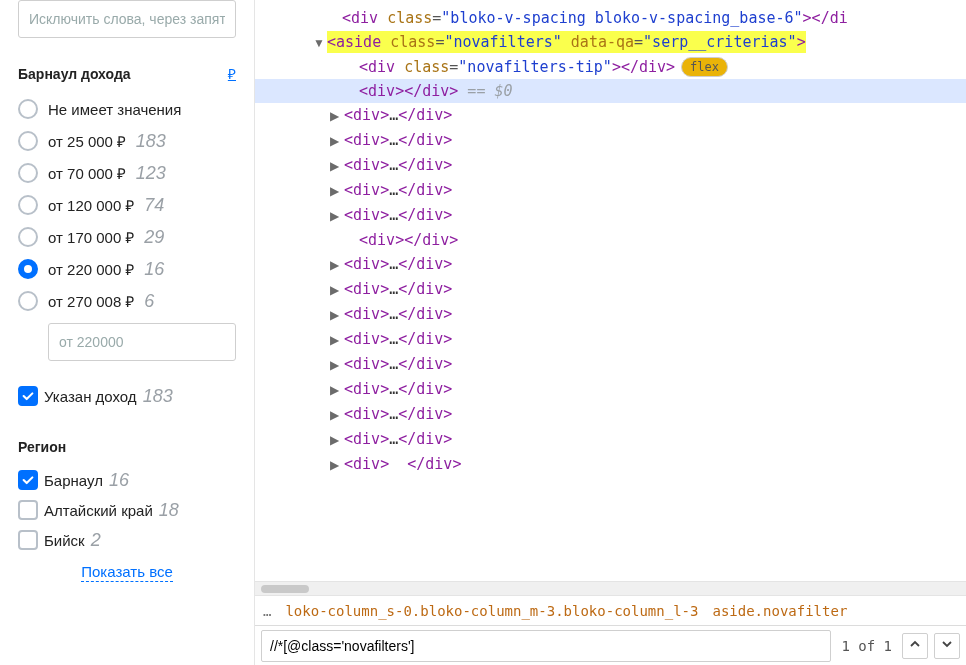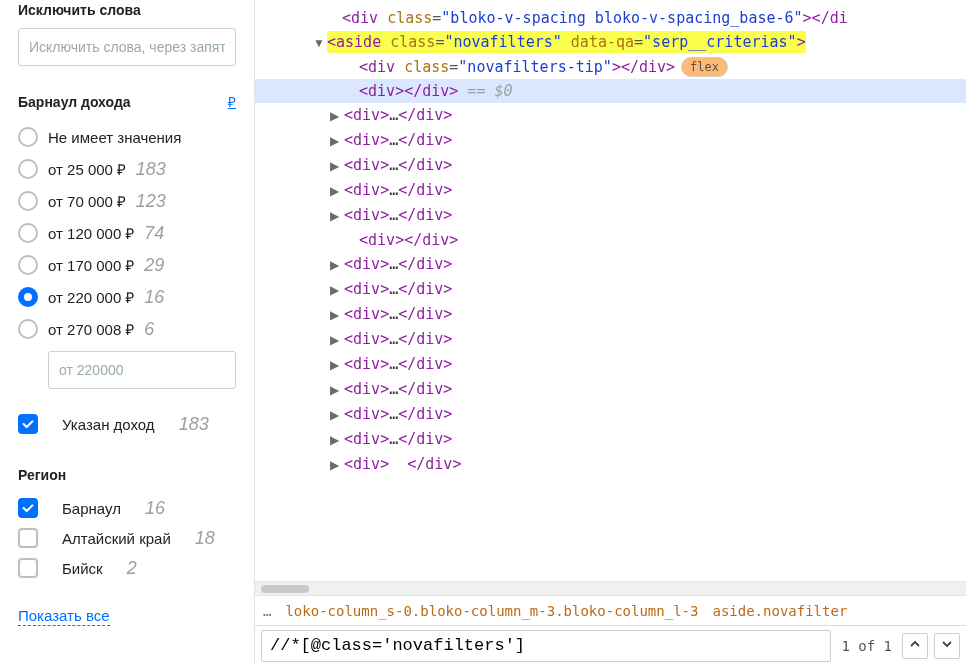--- a/index.html
+++ b/index.html
@@ -8,62 +8,59 @@
   .sec-title{ font-weight:700; font-size:14px; color:#222; }
   .sec-head{ display:flex; justify-content:space-between; align-items:center; margin:14px 0 10px 0;}
   .ruble-btn{ color:#0070ff; font-size:14px; text-decoration: underline; border:none; background:none; cursor:pointer; font-family:inherit;}
   .input{ width:100%; height:38px; border:1px solid #cfcfcf; border-radius:3px; padding:0 10px; font-size:14px; color:#333;}
   .input::placeholder{ color:#9aa;}
   .radio-row{ display:flex; align-items:center; gap:10px; height:32px; cursor:pointer; }
   .radio{ width:20px; height:20px; border:2px solid #b8c0c9; border-radius:50%; flex:0 0 auto; position:relative;}
   .radio.checked{ border-color:#0070ff; border-width:6px;}
   .lbl{ color:#222; font-size:15px;}
   .count{ color:#9aa0a6; font-style:italic; font-size:18px;}
-  .check-row{ display:flex; align-items:center; gap:24px; height:30px; cursor:pointer;}
+  .check-row{ display:flex; align-items:center; gap:6px; height:30px; cursor:pointer;}
   .cb{ width:20px; height:20px; border:2px solid #b8c0c9; border-radius:4px; flex:0 0 auto; display:flex; align-items:center; justify-content:center;}
   .cb.checked{ background:#0070ff; border-color:#0070ff;}
   .cb.checked svg{ display:block;}
   .cb svg{ display:none; width:14px; height:14px;}
   .custom-indent{ margin-left:30px; margin-top:6px; margin-bottom:8px; width:calc(100% - 30px);}
   .link{ color:#0070ff; font-size:15px; border-bottom:1px dashed #0070ff; display:inline-block; cursor:pointer; line-height:18px;}
 
   .devtools{ flex:1; display:flex; flex-direction:column; height:665px; background:#fff; font-family:Menlo, Consolas, monospace; font-size:15px;}
   .dom-area{ flex:1; overflow:auto; padding:6px 0 4px 0; position:relative;}
   .code-line{ white-space:pre; padding:1px 0 1px 0; line-height:22px;}
   .code-line .text{ display:inline-block;}
   .arrow{ display:inline-block; width:12px; font-family:Arial; color:#6b6b6b; font-size:12px; margin-right:2px; user-select:none;}
   .sel-line{ background:#dbe7ff;}
   .highlighted{ background:#faff4d;}
-  .pill{ display:inline-block; border:1px solid #cfcfcf; border-radius:12px; padding:0 8px; font-size:12px; color:#555; background:#fdba74; margin-left:6px; line-height:18px; vertical-align:1px;}
+  .pill{ display:inline-block; border:1px solid #cfcfcf; border-radius:12px; padding:0 8px; font-size:12px; color:#555; background:#eab308; margin-left:6px; line-height:18px; vertical-align:1px;}
   .t-bracket{ color:#8e1fa0;}
   .t-tag{ color:#8e1fa0;}
   .t-attr{ color:#a97416;}
   .t-eq{ color:#555;}
   .t-val{ color:#1e3fcf;}
   .t-ell{ color:#333;}
   .t-comment{ color:#9aa0a6; font-style:italic;}
   .scroll-stub{ height:14px; background:#f0f0f0; border-top:1px solid #e4e4e4; position:relative;}
   .scroll-thumb{ position:absolute; left:6px; top:3px; height:8px; width:48px; background:#c9c9c9; border-radius:4px;}
   .breadcrumb{ height:30px; display:flex; align-items:center; gap:14px; padding:0 8px; color:#bd6a14; font-size:14px; border-top:1px solid #e4e4e4; overflow:hidden; white-space:nowrap; font-family:Menlo,Consolas,monospace;}
   .breadcrumb .dots{ color:#777;}
   .breadcrumb .crumb{ cursor:pointer;}
   .search-bar{ display:flex; align-items:center; border-top:1px solid #dcdcdc; height:40px; padding:4px 6px; gap:6px;}
-  .search-input{ flex:1; height:32px; border:1px solid #cfcfcf; border-radius:2px; padding:0 8px; font-size:17px; font-family:Liberation Mono, monospace;}
+  .search-input{ flex:1; height:32px; border:1px solid #cfcfcf; border-radius:2px; padding:0 8px; font-size:14px; font-family:Liberation Sans, sans-serif;}
   .search-count{ color:#555; font-size:14px; padding:0 4px;}
   .chev-btn{ width:26px; height:26px; border:1px solid #cfcfcf; background:#fff; display:flex; align-items:center; justify-content:center; cursor:pointer; border-radius:2px;}
   .chev-btn svg{ width:12px; height:12px;}
 </style>
 </head>
 <body>
 
 <div class="sidebar">
 
-  <div class="sec-head" style="margin-top:2px;">
-    <div class="sec-title">Исключить слова</div>
-  </div>
   <input class="input" placeholder="Исключить слова, через запятую" style="">
 
   <div class="sec-head" style="margin-top:26px;">
     <div class="sec-title">Барнаул дохода</div>
     <button class="ruble-btn">₽</button>
   </div>
 
   <div id="income-options">
       <div class="radio-row">
         <span class="radio"></span>
@@ -130,21 +127,21 @@
         <span class="cb"></span>
         <span class="lbl">Алтайский край</span>
         <span class="count">18</span>
       </div>
       <div class="check-row">
         <span class="cb"></span>
         <span class="lbl">Бийск</span>
         <span class="count">2</span>
       </div>
     </div>
-  <div style="margin-top:24px;"><span class="link">Показать все</span></div>
+  <div style="margin-top:8px;text-align:center;"><span class="link">Показать все</span></div>
 </div>
 
 <div class="devtools">
   <div class="dom-area" id="dom-area">
       <div class="code-line"><span style="display: inline-block; width: 87px;"></span><span class="text"><span class="t-bracket">&lt;</span><span class="t-tag">div</span><span> </span><span class="t-attr">class</span><span class="t-eq">=</span><span class="t-val">"bloko-v-spacing bloko-v-spacing_base-6"</span><span class="t-bracket">&gt;&lt;/</span><span class="t-tag">di</span></span></div>
       <div class="code-line"><span style="display: inline-block; width: 58px;"></span><span class="arrow">▼</span><span class="text highlighted"><span class="t-bracket">&lt;</span><span class="t-tag">aside</span><span> </span><span class="t-attr">class</span><span class="t-eq">=</span><span class="t-val">"novafilters"</span><span> </span><span class="t-attr">data-qa</span><span class="t-eq">=</span><span class="t-val">"serp__criterias"</span><span class="t-bracket">&gt;</span></span></div>
       <div class="code-line"><span style="display: inline-block; width: 104px;"></span><span class="text"><span class="t-bracket">&lt;</span><span class="t-tag">div</span><span> </span><span class="t-attr">class</span><span class="t-eq">=</span><span class="t-val">"novafilters-tip"</span><span class="t-bracket">&gt;&lt;/</span><span class="t-tag">div</span><span class="t-bracket">&gt;</span></span><span class="pill">flex</span></div>
       <div class="code-line sel-line"><span style="display: inline-block; width: 104px;"></span><span class="text"><span class="t-bracket">&lt;</span><span class="t-tag">div</span><span class="t-bracket">&gt;&lt;/</span><span class="t-tag">div</span><span class="t-bracket">&gt;</span><span class="t-comment"> == $0</span></span></div>
       <div class="code-line"><span style="display: inline-block; width: 75px;"></span><span class="arrow">▶</span><span class="text"><span class="t-bracket">&lt;</span><span class="t-tag">div</span><span class="t-bracket">&gt;</span><span class="t-ell">…</span><span class="t-bracket">&lt;/</span><span class="t-tag">div</span><span class="t-bracket">&gt;</span></span></div>
       <div class="code-line"><span style="display: inline-block; width: 75px;"></span><span class="arrow">▶</span><span class="text"><span class="t-bracket">&lt;</span><span class="t-tag">div</span><span class="t-bracket">&gt;</span><span class="t-ell">…</span><span class="t-bracket">&lt;/</span><span class="t-tag">div</span><span class="t-bracket">&gt;</span></span></div>

